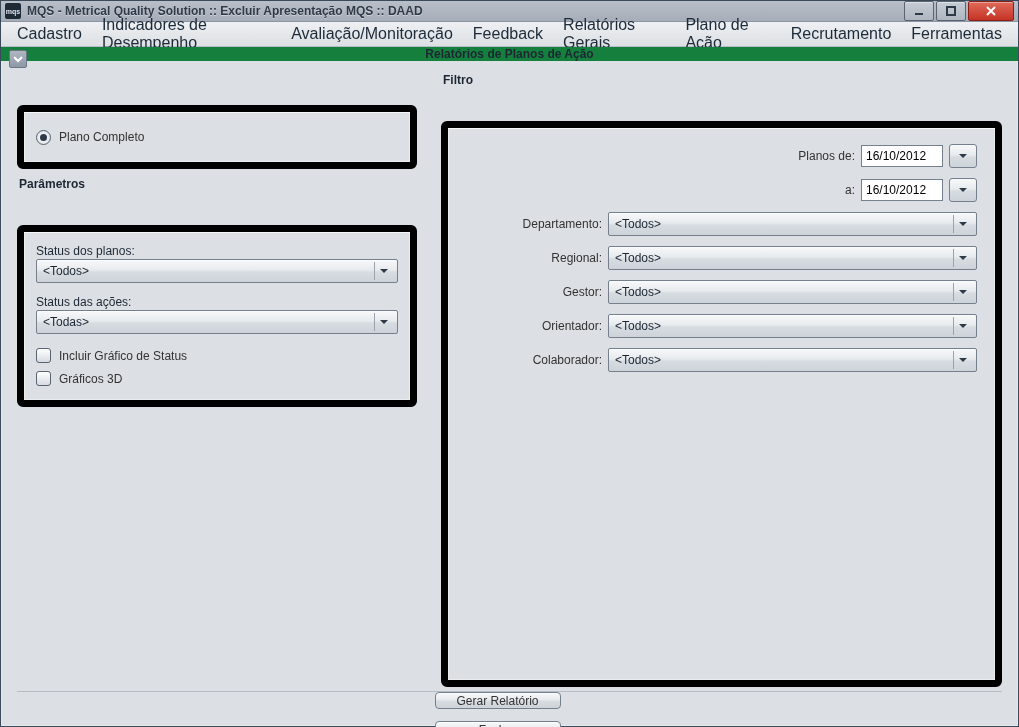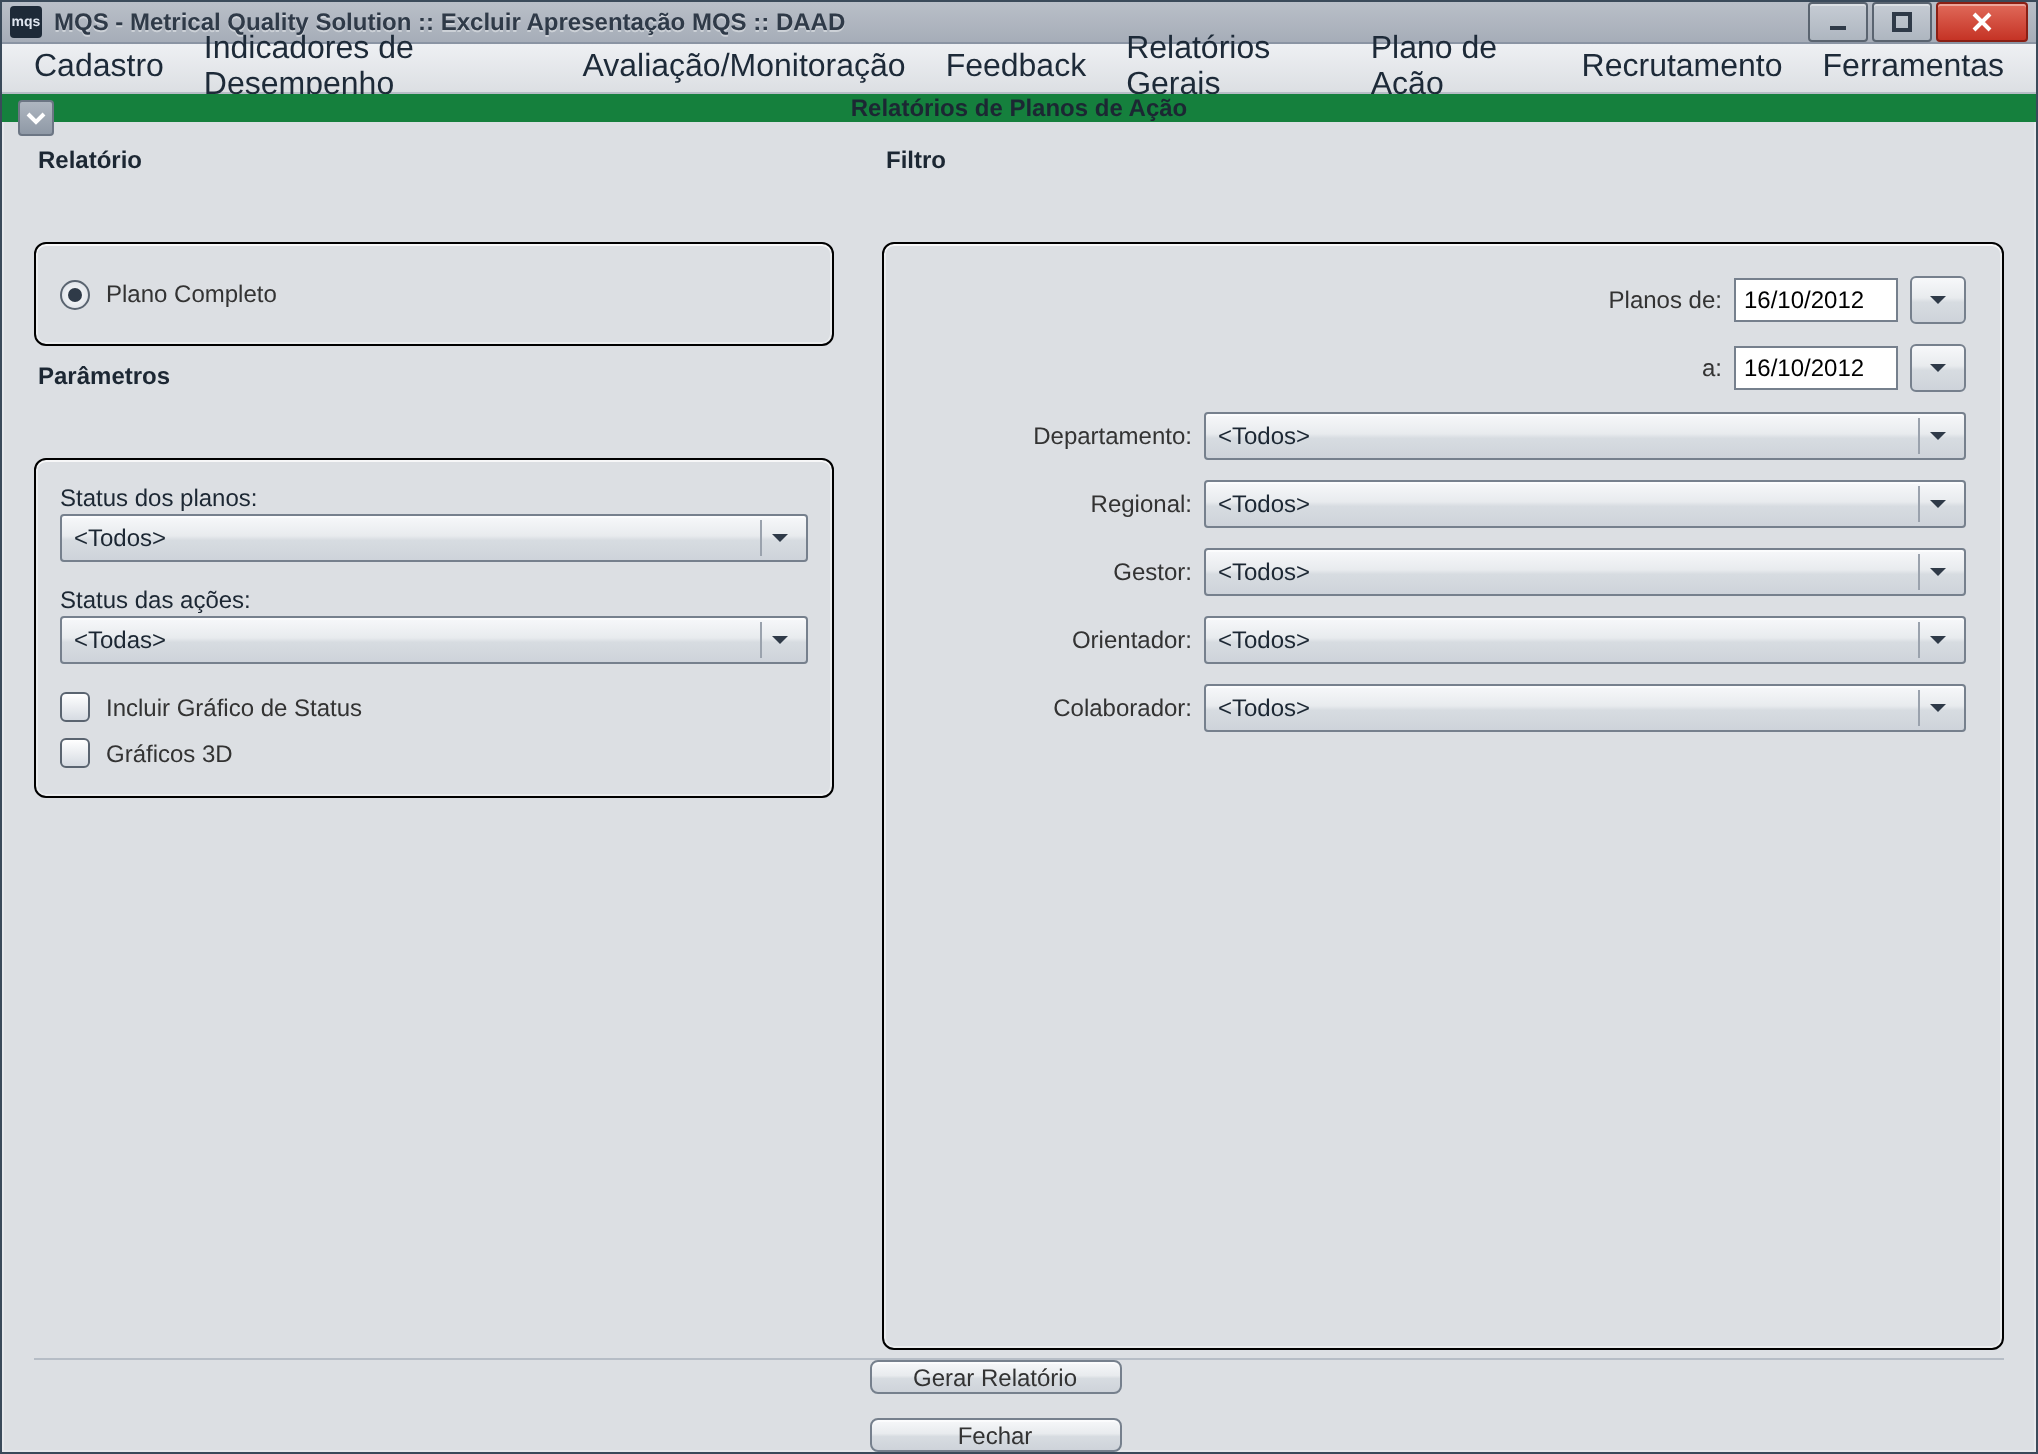--- a/index.html
+++ b/index.html
@@ -132,21 +132,21 @@
   .group {
     margin-top: 4px;
   }
   .group-label {
     font-weight: bold;
     font-size: 12px;
     color: #1c2733;
     padding: 0 0 2px 2px;
   }
   .group-frame {
-    border: 1px solid #000000;
+    border: 7px solid #000000;
     border-radius: 6px;
     background: #dcdfe3;
     box-shadow: 0 1px 0 rgba(255,255,255,0.6) inset, 0 0 0 1px rgba(255,255,255,0.4) inset;
     padding: 10px 12px;
     margin-top: 32px;
   }
   .radio-row {
     display: flex;
     align-items: center;
     gap: 8px;
@@ -318,21 +318,20 @@
         </svg>
     </div>
     <span class="page-title">Relatórios de Planos de Ação</span>
   </div>
 
   <div class="content">
 
     <div class="col-left">
 
       <div class="group">
-        <div class="group-label">Relatório</div>
         <div class="group-frame" style="height:30px;display:flex;align-items:center;">
           <div class="radio-row">
             <span class="radio-outer checked"></span>
             <span>Plano Completo</span>
           </div>
         </div>
       </div>
 
       <div class="group" style="margin-top:8px;">
         <div class="group-label">Parâmetros</div>

